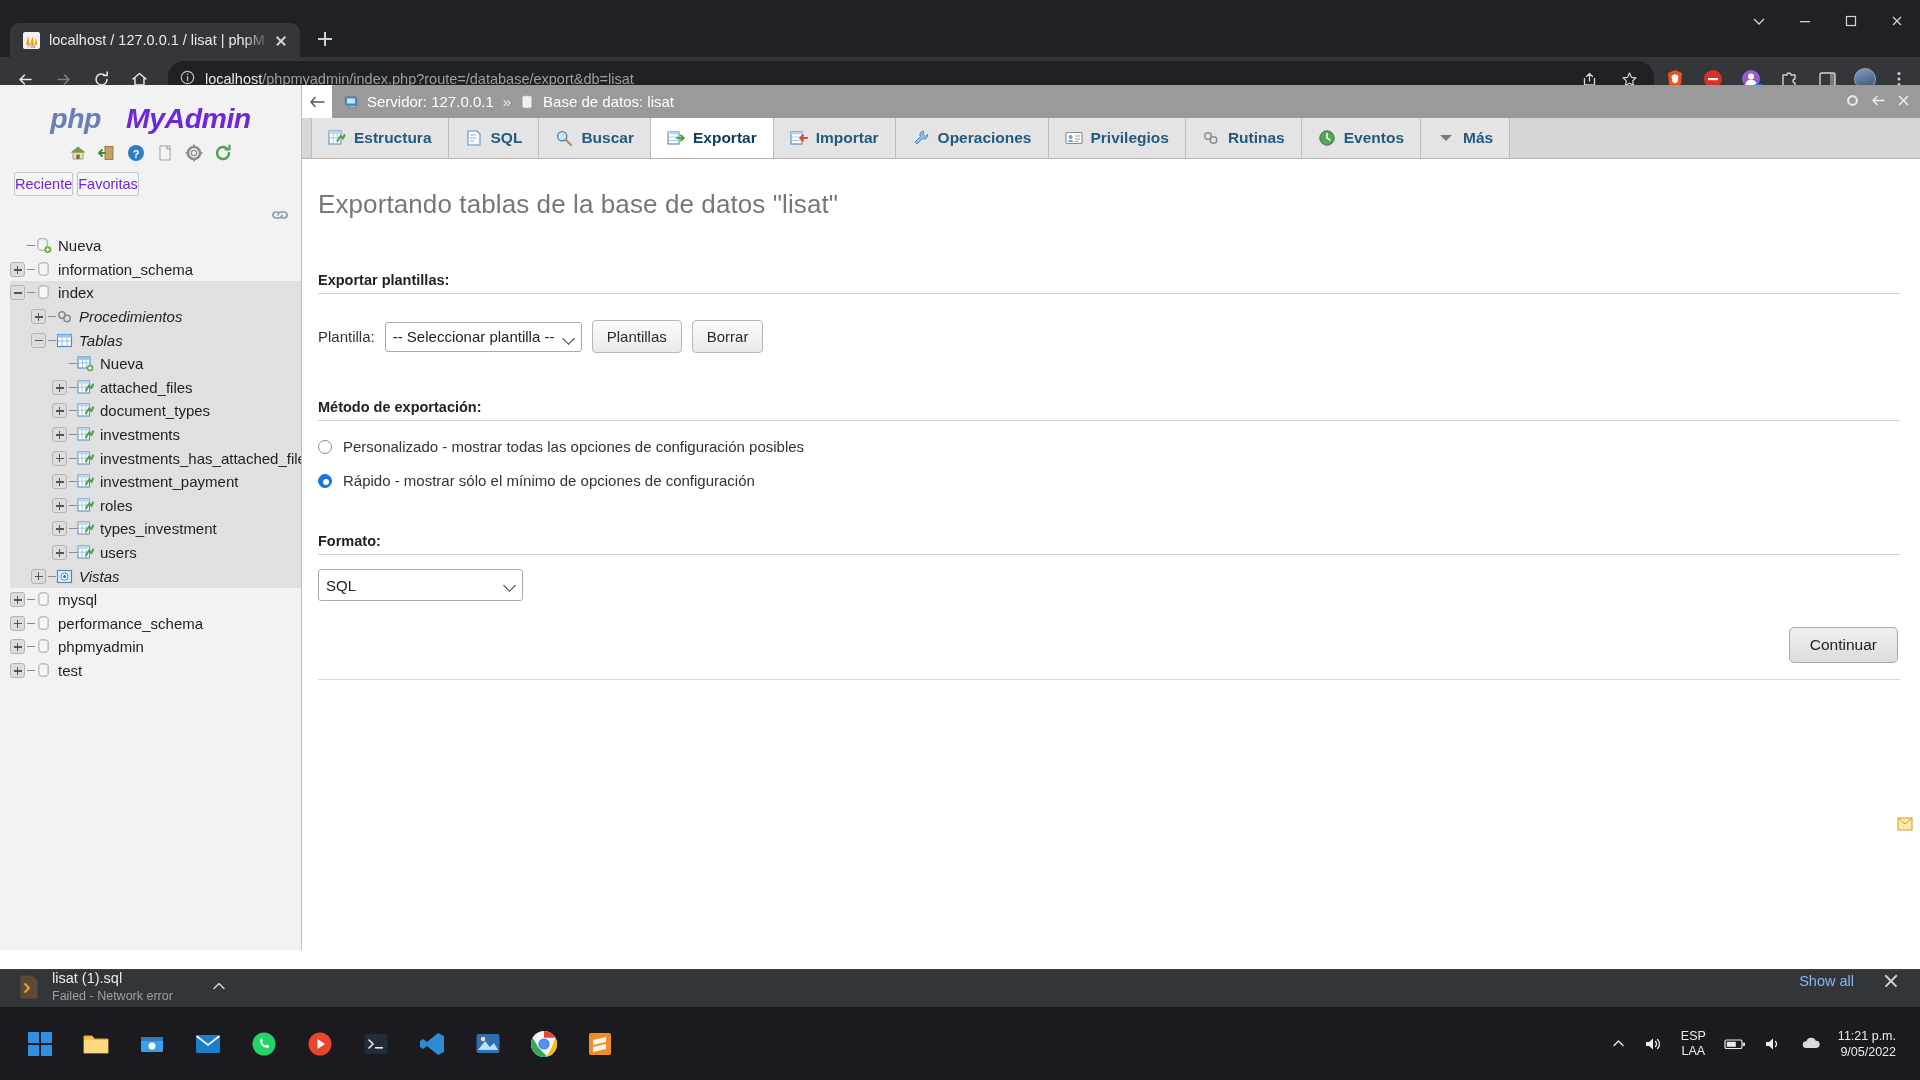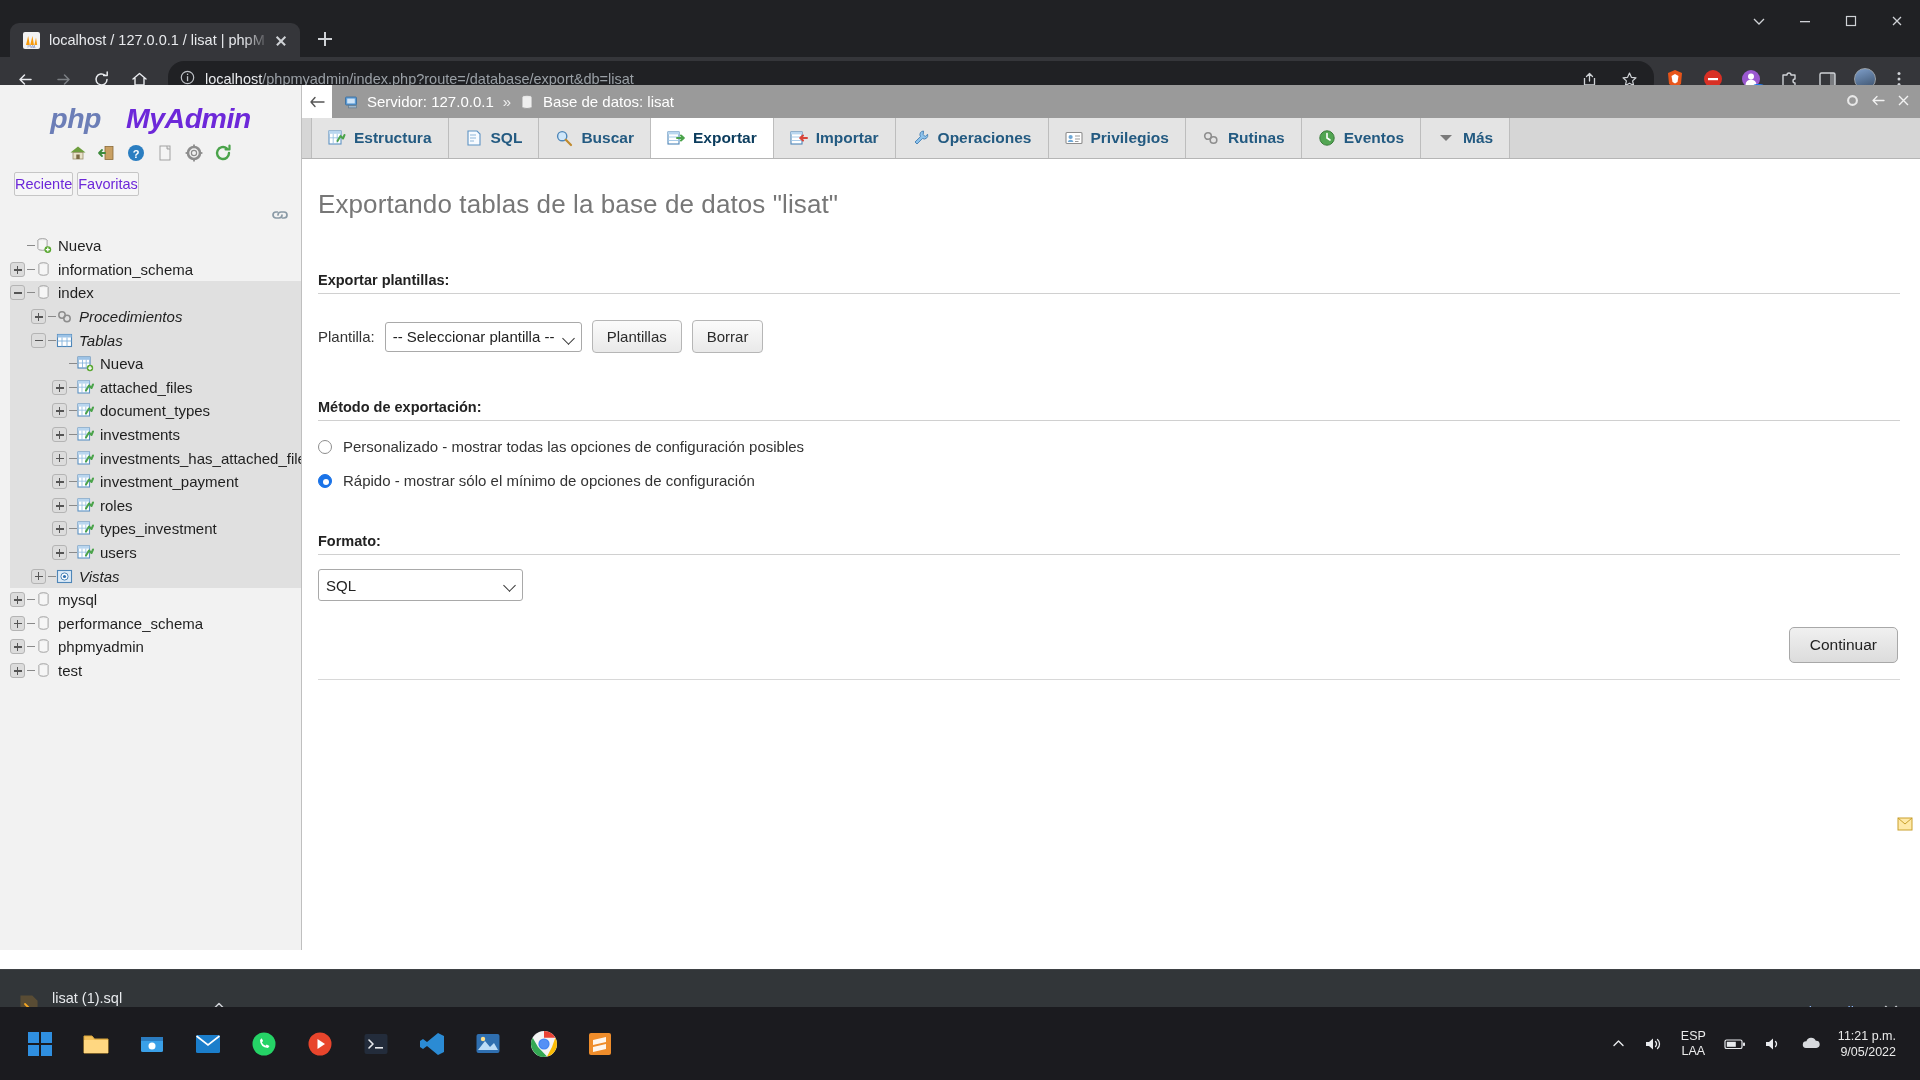--- a/index.html
+++ b/index.html
@@ -218,21 +218,21 @@
     font-size:15.5px; color:#222; padding:8px 20px;
     font-family:"Liberation Sans", sans-serif;
   }
   .bottom-hr { border:0; border-top:1px solid #d8d8d8; margin:16px 20px 0 0; }
 
   .corner-icon { position:absolute; right:7px; bottom:118px; width:16px; height:15px; }
 
   
   .downloadbar {
     position:absolute; left:0; bottom:57px; width:1920px; height:54px;
-    background:#323639; display:flex; align-items:flex-end; padding:0 18px;
+    background:#323639; display:flex; align-items:flex-start; padding:0 18px;
     border-top:1px solid #3f4245;
   }
   .dl-item { display:flex; align-items:center; gap:12px; }
   .dl-icon { width:22px; height:24px; position:relative; }
   .dl-text { display:flex; flex-direction:column; gap:3px; }
   .dl-name { color:#e8eaed; font-size:14.5px; }
   .dl-status { color:#9aa0a6; font-size:12.5px; }
   .dl-chevron { width:22px; height:22px; margin-left:24px; }
   .dl-right { margin-left:auto; display:flex; align-items:center; gap:26px; }
   .dl-showall { color:#8ab4f8; font-size:14.5px; }

